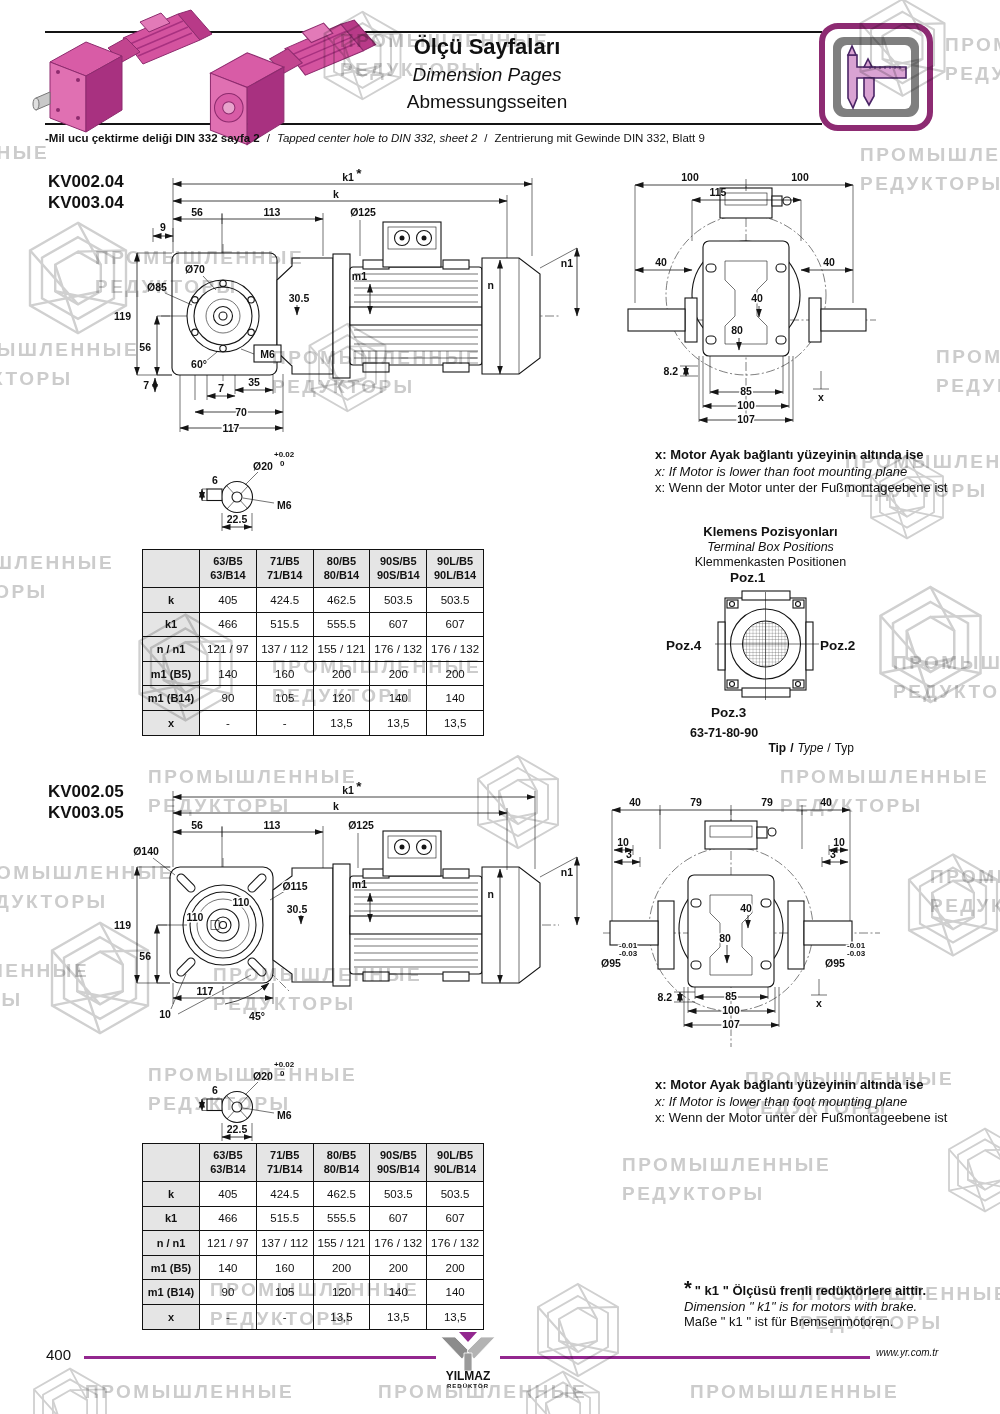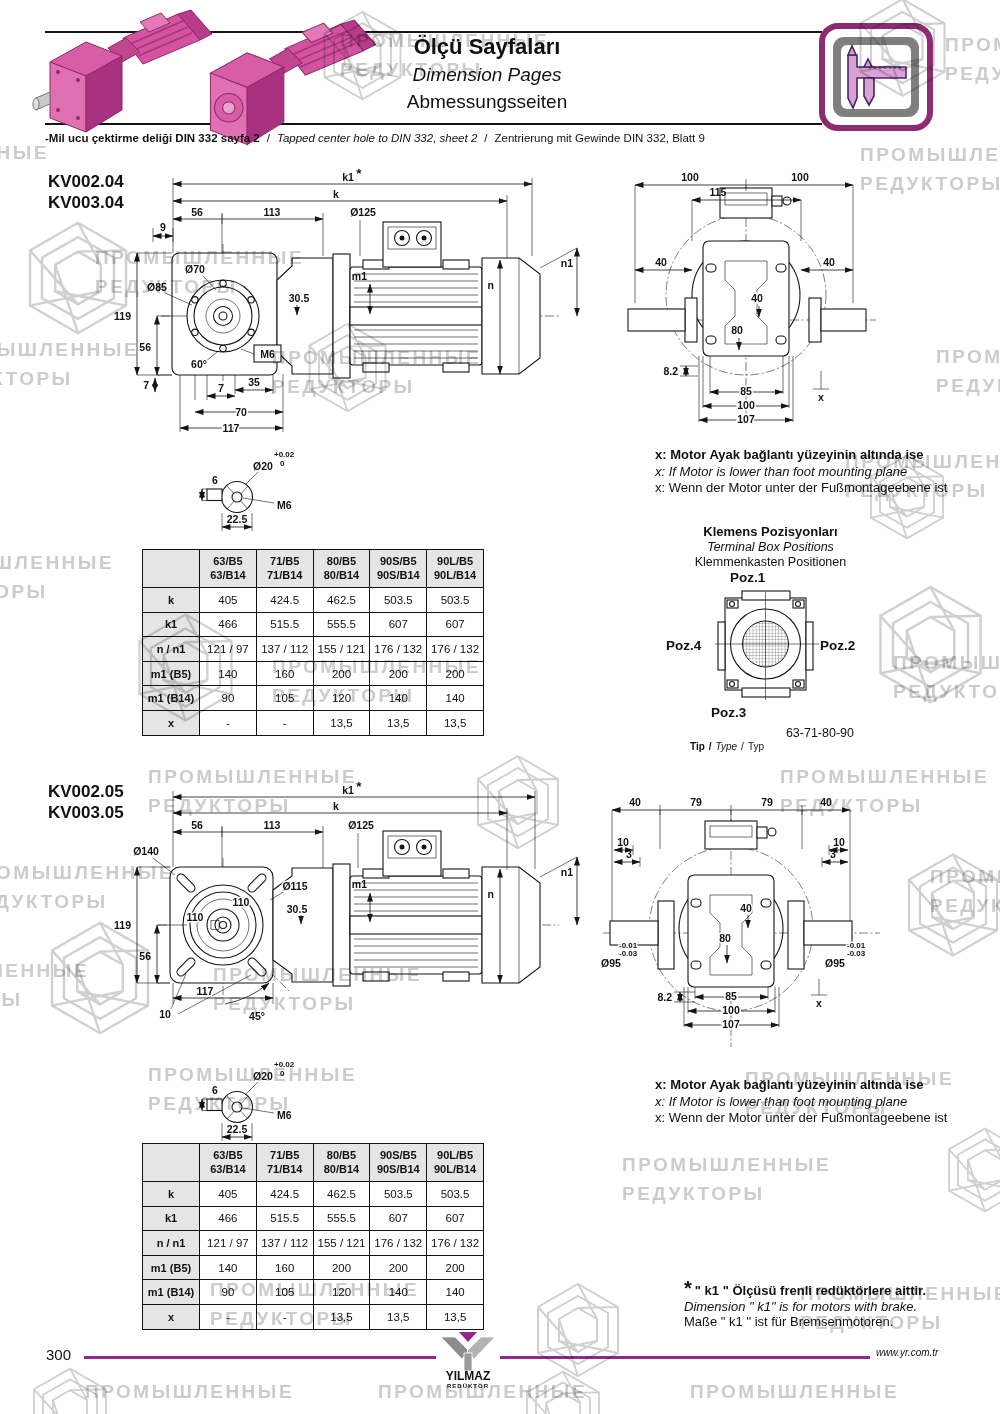--- a/index.html
+++ b/index.html
@@ -28,22 +28,22 @@
   table.dims th{background:#e5e5e5;font-size:11px;font-weight:bold}
   table.dims td{font-size:11.5px}
   table.dims col{width:56.8px}
   table.dims .hd th{height:37px}
   table.dims tr.r th,table.dims tr.r td{height:23.6px}
   table.dims th span{display:block;line-height:13.5px}
   
   .tbt{position:absolute;text-align:center;z-index:2;font-size:12.5px;line-height:15.5px}
   .tbt .tr{font-weight:bold;font-size:13px}.tbt .en{font-style:italic}
   .pozlbl{position:absolute;font-weight:bold;font-size:13.5px;z-index:2}
-  .sizes{position:absolute;text-align:right;font-weight:normal;font-size:12.5px;z-index:2}
-  .tipline{position:absolute;text-align:left;font-size:10px;z-index:2}
+  .sizes{position:absolute;text-align:left;font-weight:bold;font-size:12.5px;z-index:2}
+  .tipline{position:absolute;text-align:right;font-size:12px;z-index:2}
   .tipline .b{font-weight:bold}.tipline .i{font-style:italic}
   .tipline .sep2{margin:0 4px}
   
   .fn{position:absolute;z-index:2;font-size:13px;line-height:15.5px}
   .fn .star{font-size:20px;font-weight:bold;margin-right:3px}
   .fn .tr{font-weight:bold}.fn .en{font-style:italic}
   
   .pagenum{position:absolute;left:46px;top:1346px;font-size:15px;z-index:2}
   .fline{position:absolute;top:1356px;height:2.6px;background:#93278f;z-index:2}
   .url{position:absolute;left:876px;top:1347px;font-size:10px;font-style:italic;z-index:2}
@@ -758,21 +758,21 @@
         </tr>
   </tbody>
     </table>
 
   <div class="fn" style="left:684px;top:1281px">
     <div><span class="star">*</span><span class="tr">" k1 " Ölçüsü frenli redüktörlere aittir.</span></div>
     <div class="en">Dimension " k1" is for motors with brake.</div>
     <div>Maße " k1 " ist für Bremsenmotoren.</div>
   </div>
 
-  <div class="pagenum">300</div>
+  <div class="pagenum">400</div>
   <div class="fline" style="left:84px;width:352px"></div>
   <div class="fline" style="left:500px;width:370px"></div>
   <svg class="dr" style="left:437px;top:1331px" width="62" height="58" viewBox="0 0 62 58">
     <polygon points="22,1 40,1 31,11" fill="#93278f"></polygon>
     <polygon points="4,6 18,6 32,20 25,28" fill="#8c8c8c" stroke="#fff" stroke-width="0.8"></polygon>
     <polygon points="58,6 44,6 30,20 37,28" fill="#b3b3b3" stroke="#fff" stroke-width="0.8"></polygon>
     <polygon points="27,22 35,22 35,40 27,40" fill="#9a9a9a" stroke="#fff" stroke-width="0.8"></polygon>
     <text x="31" y="49" text-anchor="middle" font-size="12" font-weight="bold" fill="#111">YILMAZ</text>
     <text x="31" y="56.5" text-anchor="middle" font-size="6" font-weight="bold" letter-spacing="1" fill="#111">REDÜKTÖR</text>
   </svg>

